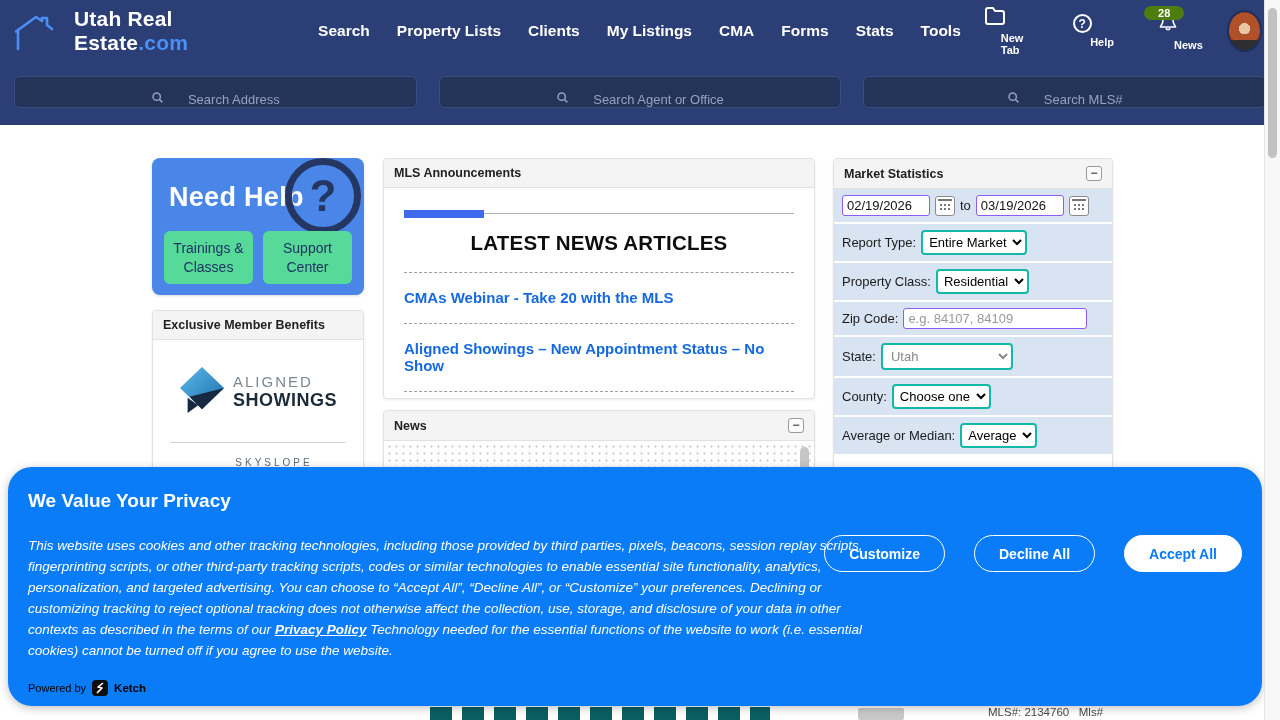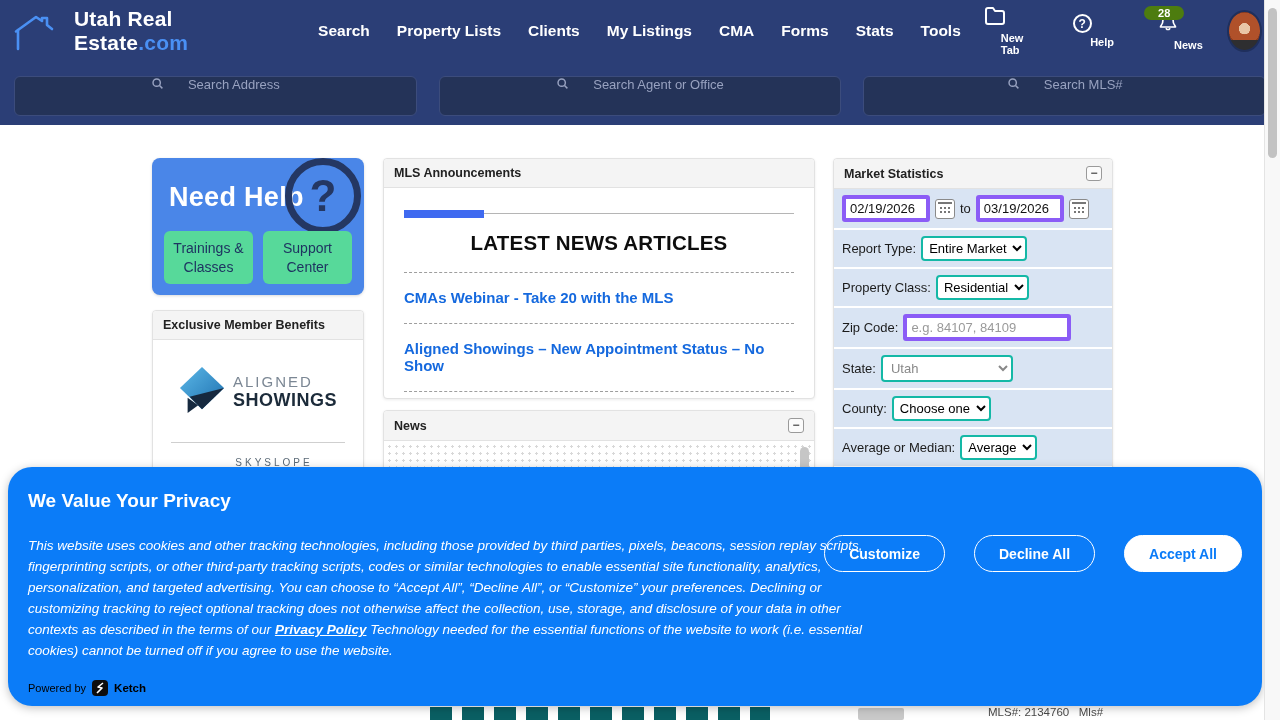--- a/index.html
+++ b/index.html
@@ -24,22 +24,22 @@
   .badge { position:absolute; top:-6px; left:10px; background:#4d7c0f; color:#fff; font-size:11px; font-weight:bold;
            padding:1px 14px; border-radius:9px; }
   .avatar { width:42px; height:42px; border-radius:50%; margin-left:4px; cursor:pointer;
             border:2px solid #1f2f5c;
             background:
               linear-gradient(to top, #2e2e30 0 26%, rgba(0,0,0,0) 27%),
               radial-gradient(circle at 50% 44%, #e9c7a6 0 21%, #b0512a 22% 60%, #8f3d1e 61% 78%, #9a9a9a 79%);
   }
 
   .search-row { display:flex; gap:22px; padding:14px 14px 0 14px; }
-  .hsearch { flex:1; height:40px; background:#243358; border:1px solid #3c4c7c; border-radius:6px;
-             display:flex; align-items:flex-start; justify-content:center; gap:24px; cursor:text; }
+  .hsearch { flex:1; height:32px; background:#243358; border:1px solid #3c4c7c; border-radius:6px;
+             display:flex; align-items:flex-end; justify-content:center; gap:24px; cursor:text; }
   .hsearch span { color:#98a2c0; font-size:13px; }
 
   
   .panel { position:absolute; background:#fff; border:1px solid #e2e2e2; border-radius:4px;
            box-shadow:0 1px 3px rgba(0,0,0,.08); }
   .panel-header { background:#f4f4f4; border-bottom:1px solid #e2e2e2; border-radius:4px 4px 0 0;
                   padding:7px 10px; font-size:12.5px; font-weight:bold; color:#222;
                   display:flex; align-items:center; justify-content:space-between; }
   .minbtn { width:16px; height:15px; background:#fbfbfb; border:1px solid #9a9a9a; border-radius:3px;
             color:#555; font-size:12px; line-height:12px; text-align:center; cursor:pointer; }
@@ -82,24 +82,24 @@
   .news { left:383px; top:410px; width:432px; height:290px; }
   .news-body { position:relative; height:40px;
                background-image:radial-gradient(#d8d8d8 1px, rgba(0,0,0,0) 1.2px);
                background-size:7px 7px; margin:2px; }
   .news-thumb { position:absolute; right:3px; top:4px; width:9px; height:24px; background:#c6c6c6; border-radius:5px; cursor:pointer; }
 
   
   .mstats { left:833px; top:158px; width:280px; height:545px; }
   .mrow { background:#d9e4f3; border-bottom:2px solid #fff; padding:6px 8px; display:flex; align-items:center; gap:5px;
           font-size:13px; color:#1b1b1b; }
-  .mrow input[type=text] { font-size:13px; padding:2px 4px; border:4px solid #8b5cf6; border-radius:3px;
+  .mrow input[type=text] { font-size:13px; padding:2px 4px; border:1px solid #8b5cf6; border-radius:3px;
                            font-family:inherit; color:#111; }
   .date-inp { width:88px; }
-  .zip-inp { width:168px; }
+  .zip-inp { width:184px; }
   .zip-inp::placeholder { color:#9a9a9a; }
   .mrow select { font-size:13px; font-family:inherit; border:2px solid #14b8a6; border-radius:4px; background:#fff; padding:2px 2px; }
   .state-sel { width:132px; color:#888; padding:3px 4px !important; }
   .cal { width:20px; height:20px; background:#fff; border:1px solid #8a8a8a; border-radius:3px; position:relative; cursor:pointer; flex:none; }
   .cal::before { content:""; position:absolute; left:3px; right:3px; top:6px; bottom:3px;
                  background-image:radial-gradient(#777 1px, rgba(0,0,0,0) 1.1px); background-size:4px 4px; }
   .cal::after { content:""; position:absolute; top:2px; left:2px; right:2px; height:2px; background:#777; }
   .mresults { background:#fff; padding:10px 8px 4px; }
   .mresults-title { font-size:13.5px; font-weight:bold; color:#2d4373; }
   .mres-row { display:flex; justify-content:space-between; padding:10px 14px 2px 8px; font-size:13.5px; color:#111; }

